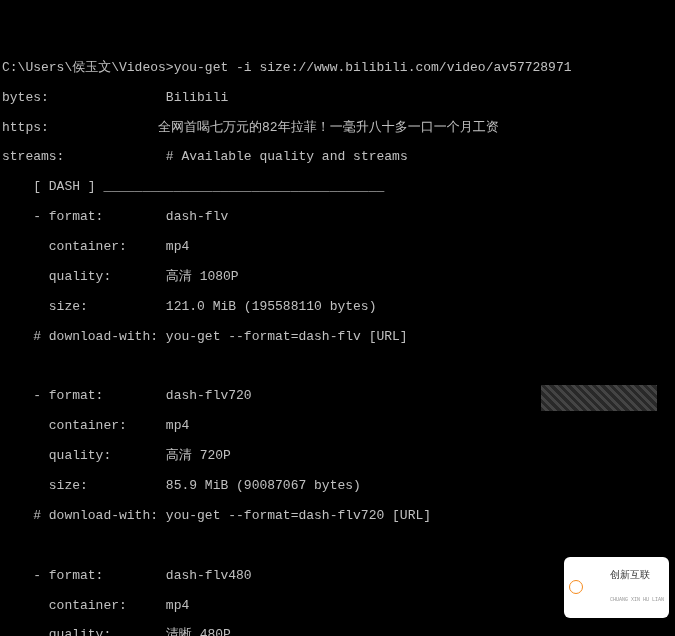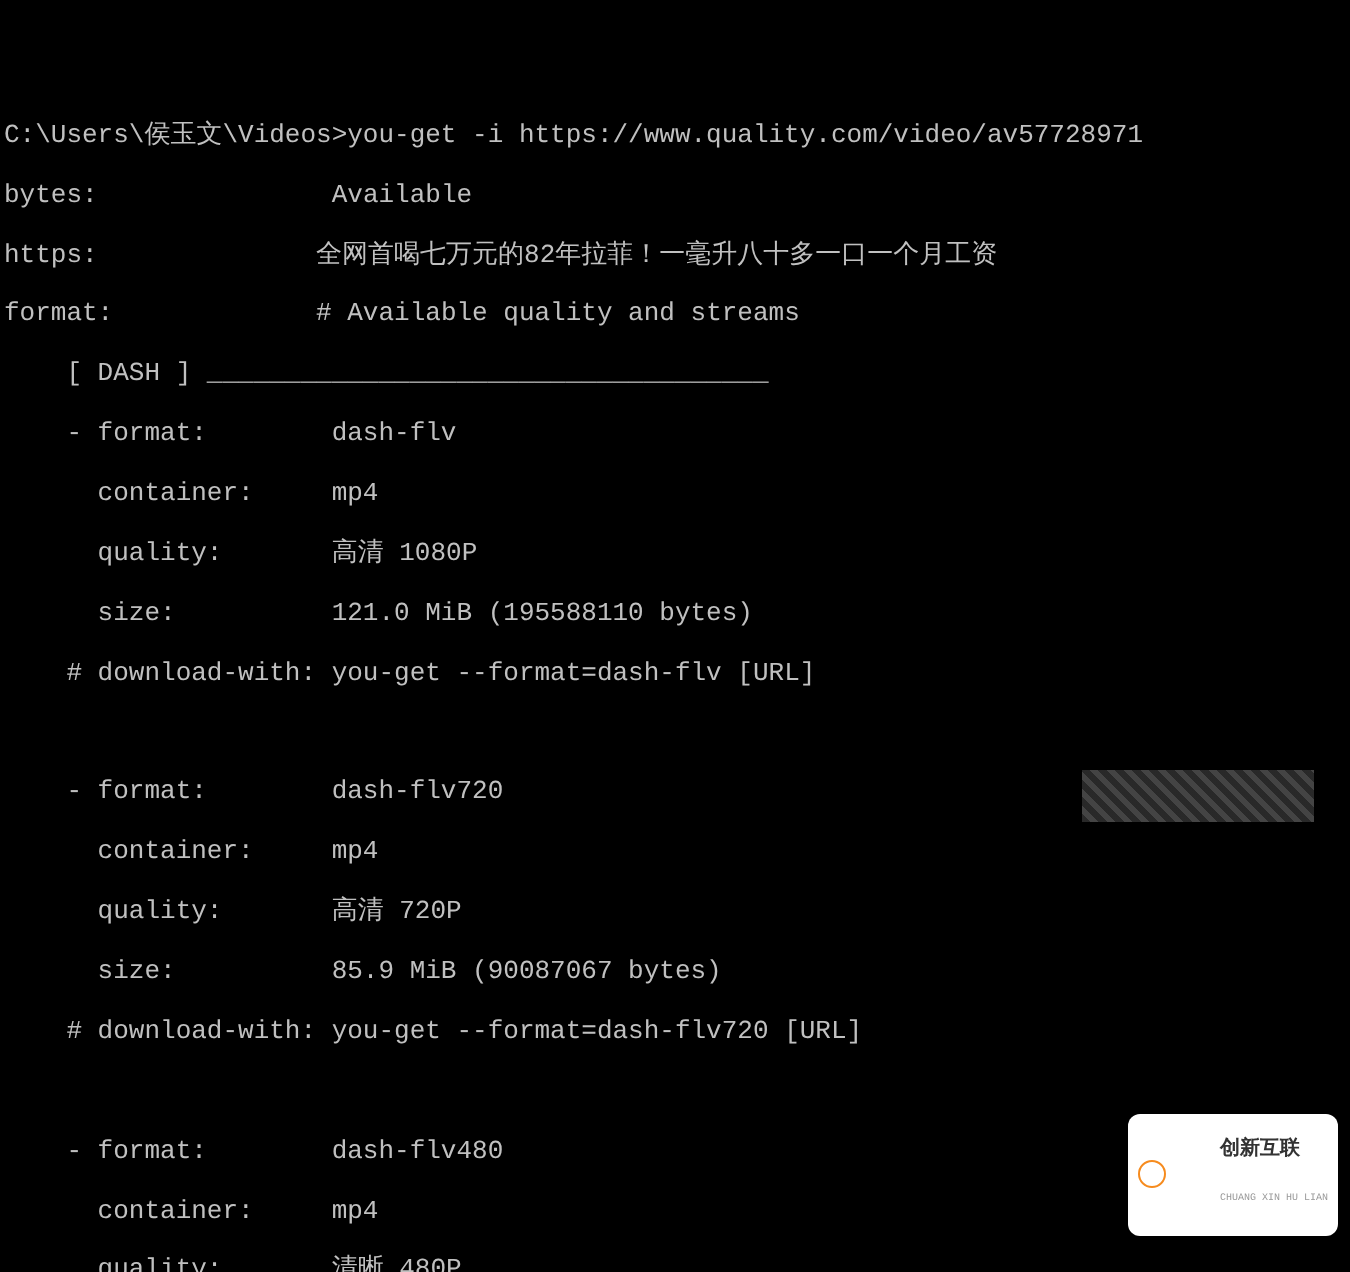--- a/index.html
+++ b/index.html
@@ -45,24 +45,24 @@
       border: 1.5px solid #f68b1e;
       border-radius: 50%;
       position: relative;
     }
   </style>
 </head>
 <body>
 
 
 
-<span class="line"><span>C:\Users\侯玉文\Videos&gt;</span><span>you-get -i https://www.quality.com/video/av57728971</span></span>
-<span class="line"><span>bytes:</span>               <span>Available</span></span>
+<span class="line"><span>C:\Users\侯玉文\Videos&gt;</span><span>you-get -i size://www.bilibili.com/video/av57728971</span></span>
+<span class="line"><span>bytes:</span>               <span>Bilibili</span></span>
 <span class="line"><span>https:</span>              <span>全网首喝七万元的82年拉菲！一毫升八十多一口一个月工资</span></span>
-<span class="line"><span>format:</span>             <span># Available quality and streams</span></span>
+<span class="line"><span>streams:</span>             <span># Available quality and streams</span></span>
 <span class="line">    [ DASH ] ____________________________________</span>
 <span class="line">    - format:        <span>dash-flv</span></span>
 <span class="line">      container:     <span>mp4</span></span>
 <span class="line">      quality:       <span>高清 1080P</span></span>
 <span class="line">      size:          <span>121.0 MiB (195588110 bytes)</span></span>
 <span class="line">    # download-with: <span>you-get --format=dash-flv [URL]</span></span>
 <span class="line"> </span>
 <span class="line">    - format:        <span>dash-flv720</span></span>
 <span class="line">      container:     <span>mp4</span></span>
 <span class="line">      quality:       <span>高清 720P</span></span>
@@ -90,19 +90,19 @@
 
 
 
 
 
 <div class="pixelated-block"></div>
 
 <div class="watermark">
   <span class="watermark-icon"></span>
   <span>
-    <span style="font-weight:bold;color:#333;">创新互联</span><br>
+    <span style="font-weight:normal;color:#333;">创新互联</span><br>
     <span style="font-size:5px;color:#999;">CHUANG XIN HU LIAN</span>
   </span>
 </div>
 
 
 
 
 </body></html>

